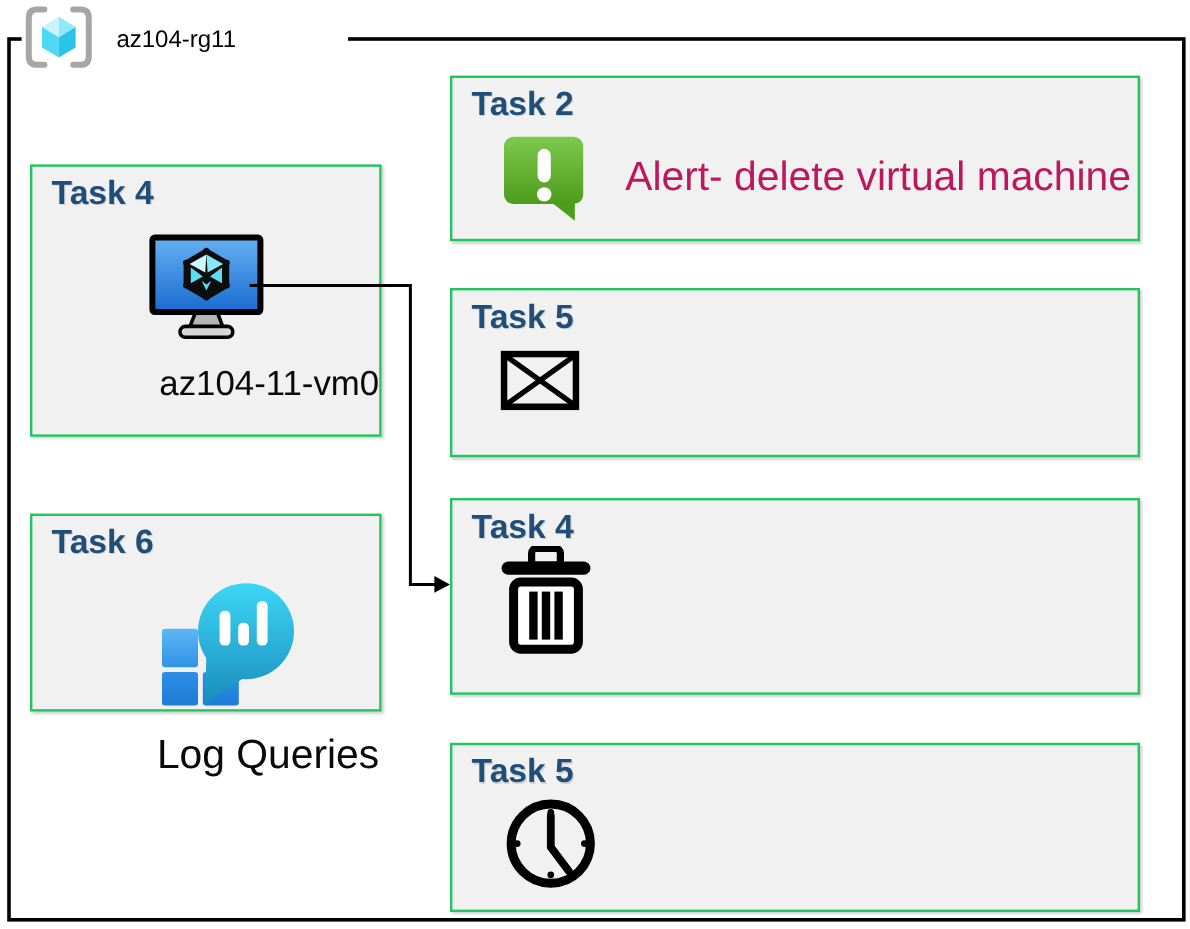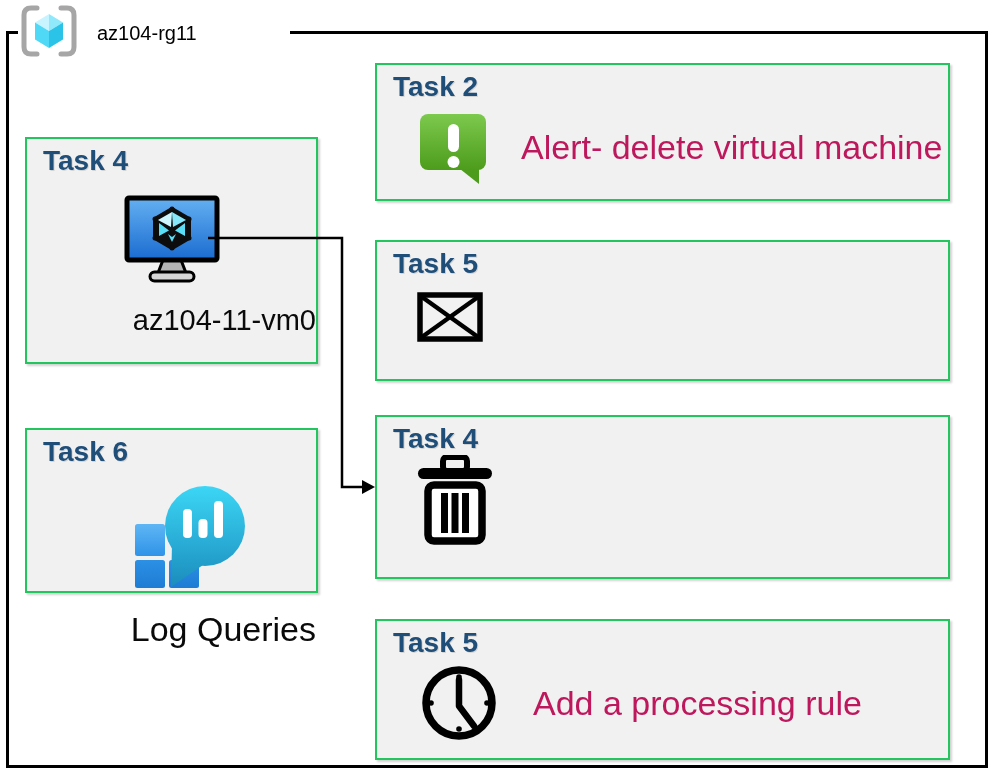--- a/index.html
+++ b/index.html
@@ -162,21 +162,20 @@
     <span>
       <svg width="84" height="80" viewBox="0 0 84 80">
         <circle cx="42" cy="40" r="33" fill="none" stroke="#000" stroke-width="7.5"></circle>
         <circle cx="42" cy="14" r="2.8" fill="#000"></circle>
         <circle cx="70" cy="40" r="2.8" fill="#000"></circle>
         <circle cx="42" cy="66" r="2.8" fill="#000"></circle>
         <circle cx="14" cy="40" r="2.8" fill="#000"></circle>
         <path d="M42,17 L42,43 L57,63" fill="none" stroke="#000" stroke-width="6.5" stroke-linecap="round" stroke-linejoin="round"></path>
       </svg>
     </span>
-    <span class="task-caption">Add a processing rule</span>
   </div>
 </div>
 
 <div id="task6" class="task-box">
   <div class="task-label">Task 6</div>
   <div class="la-icon">
     <svg width="120" height="112" viewBox="0 0 120 112">
       <defs>
         <linearGradient id="lag" x1="0" y1="6" x2="0" y2="106" gradientUnits="userSpaceOnUse">
           <stop offset="0" stop-color="#3cd6f6"></stop>

